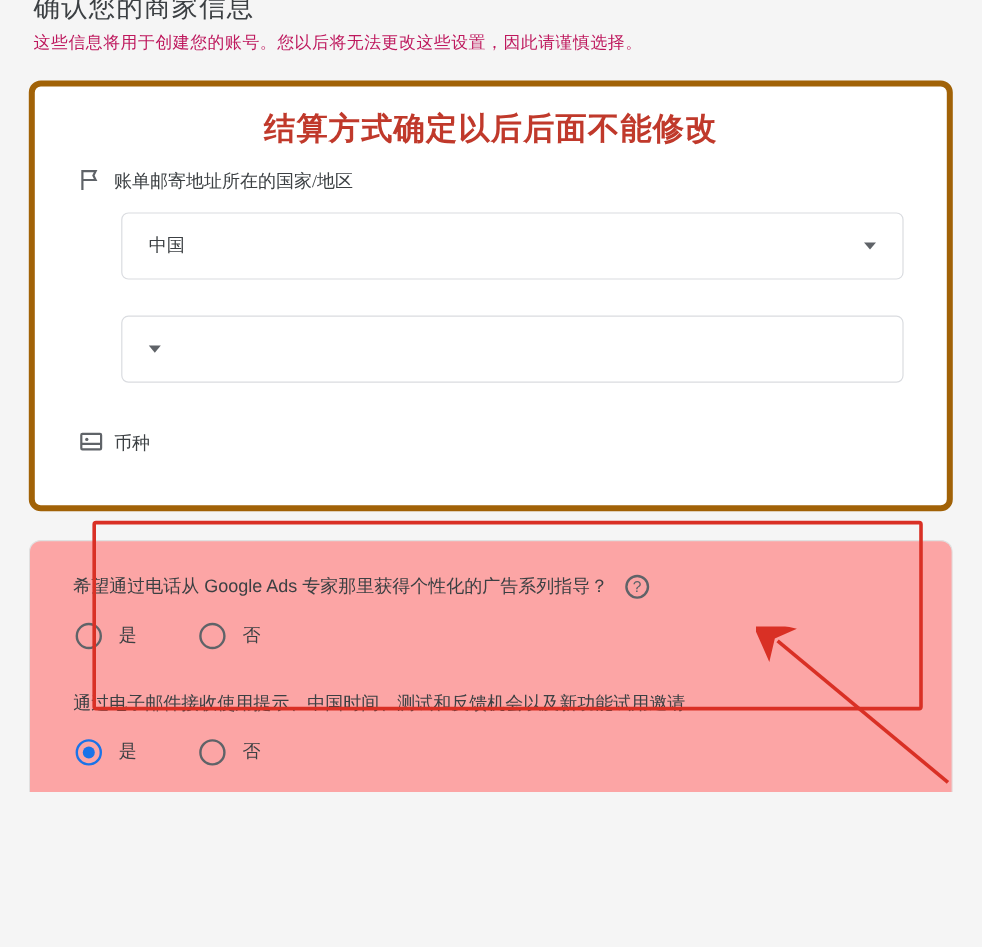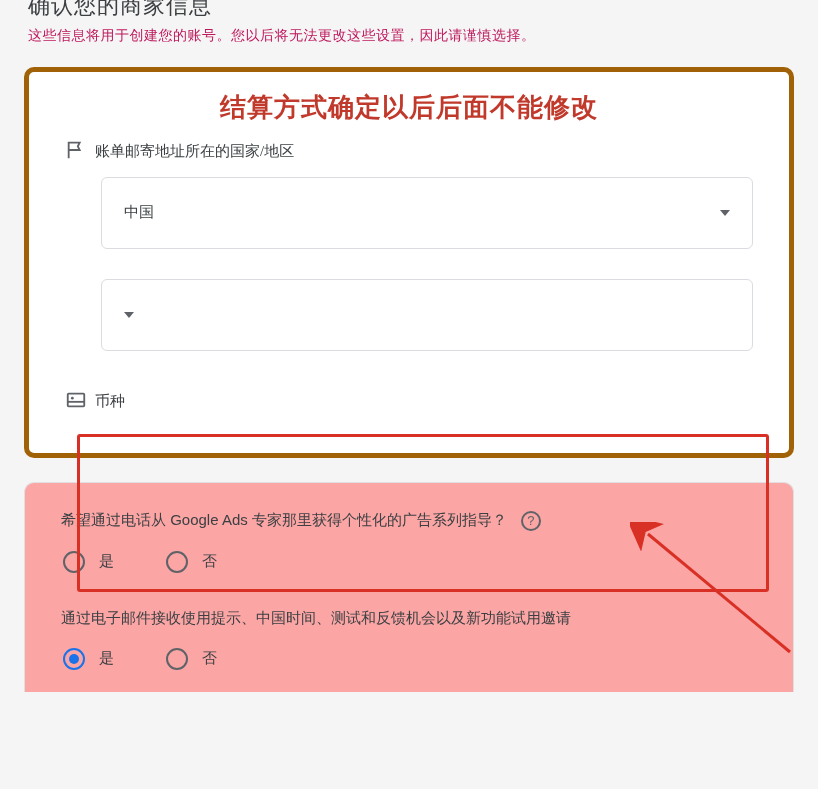--- a/index.html
+++ b/index.html
@@ -57,21 +57,21 @@
   }
   .icon-svg {
     width: 22px;
     height: 22px;
     flex-shrink: 0;
   }
   .select-box {
     margin-left: 36px;
     border: 1px solid #dadce0;
     border-radius: 6px;
-    height: 72px;
+    height: 56px;
     display: flex;
     align-items: center;
     justify-content: space-between;
     padding: 4px 22px;
     cursor: pointer;
     font-size: 15px;
     color: #3c4043;
   }
   .dropdown-arrow {
     width: 0; height: 0;

